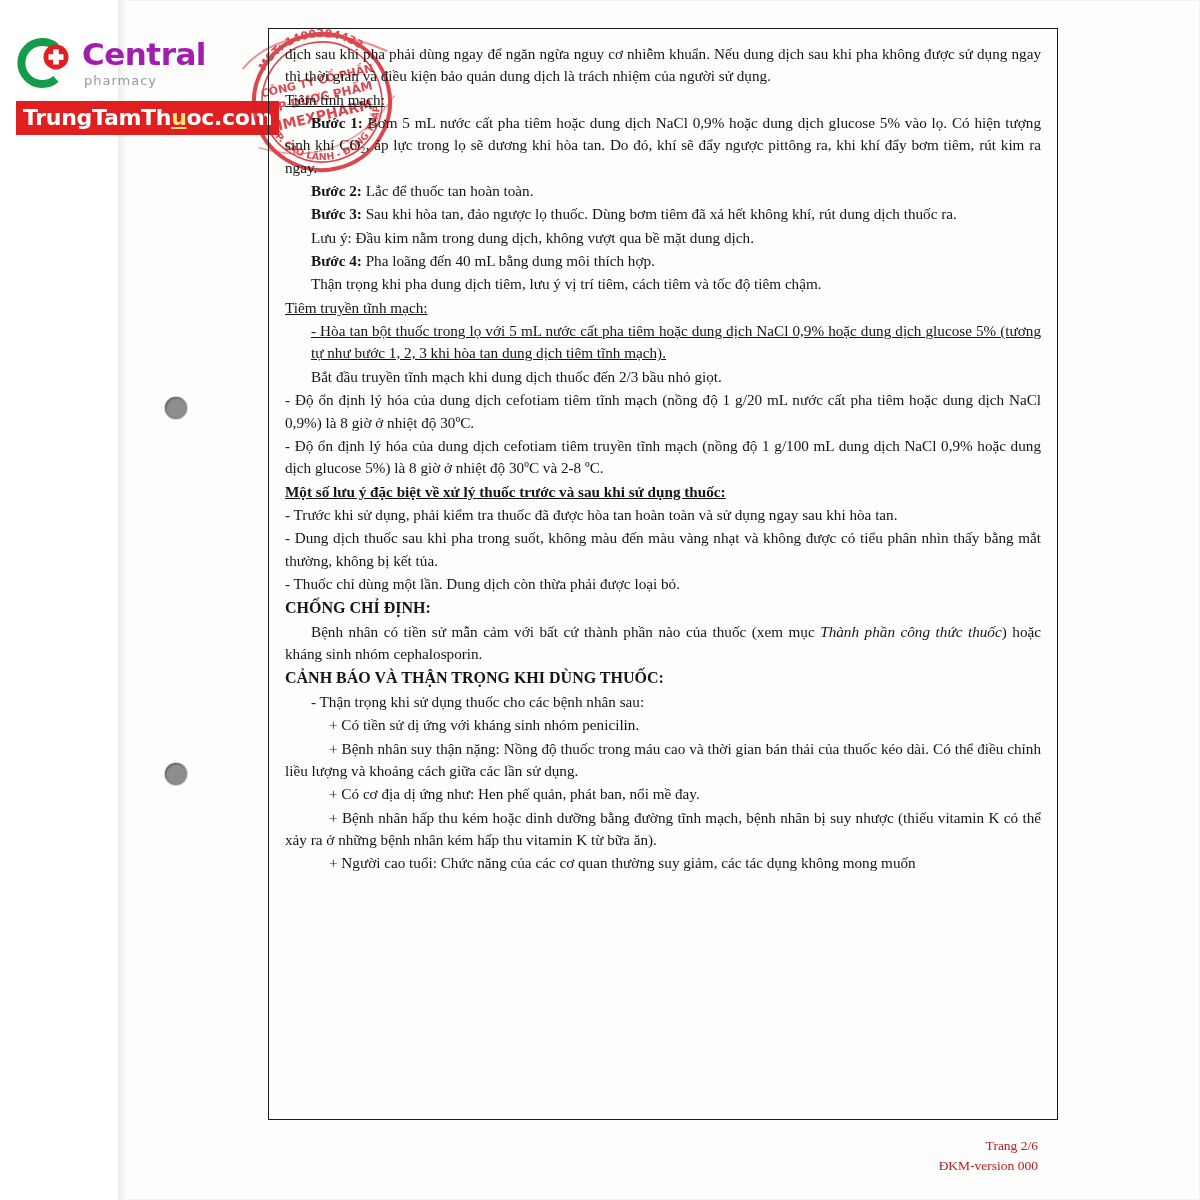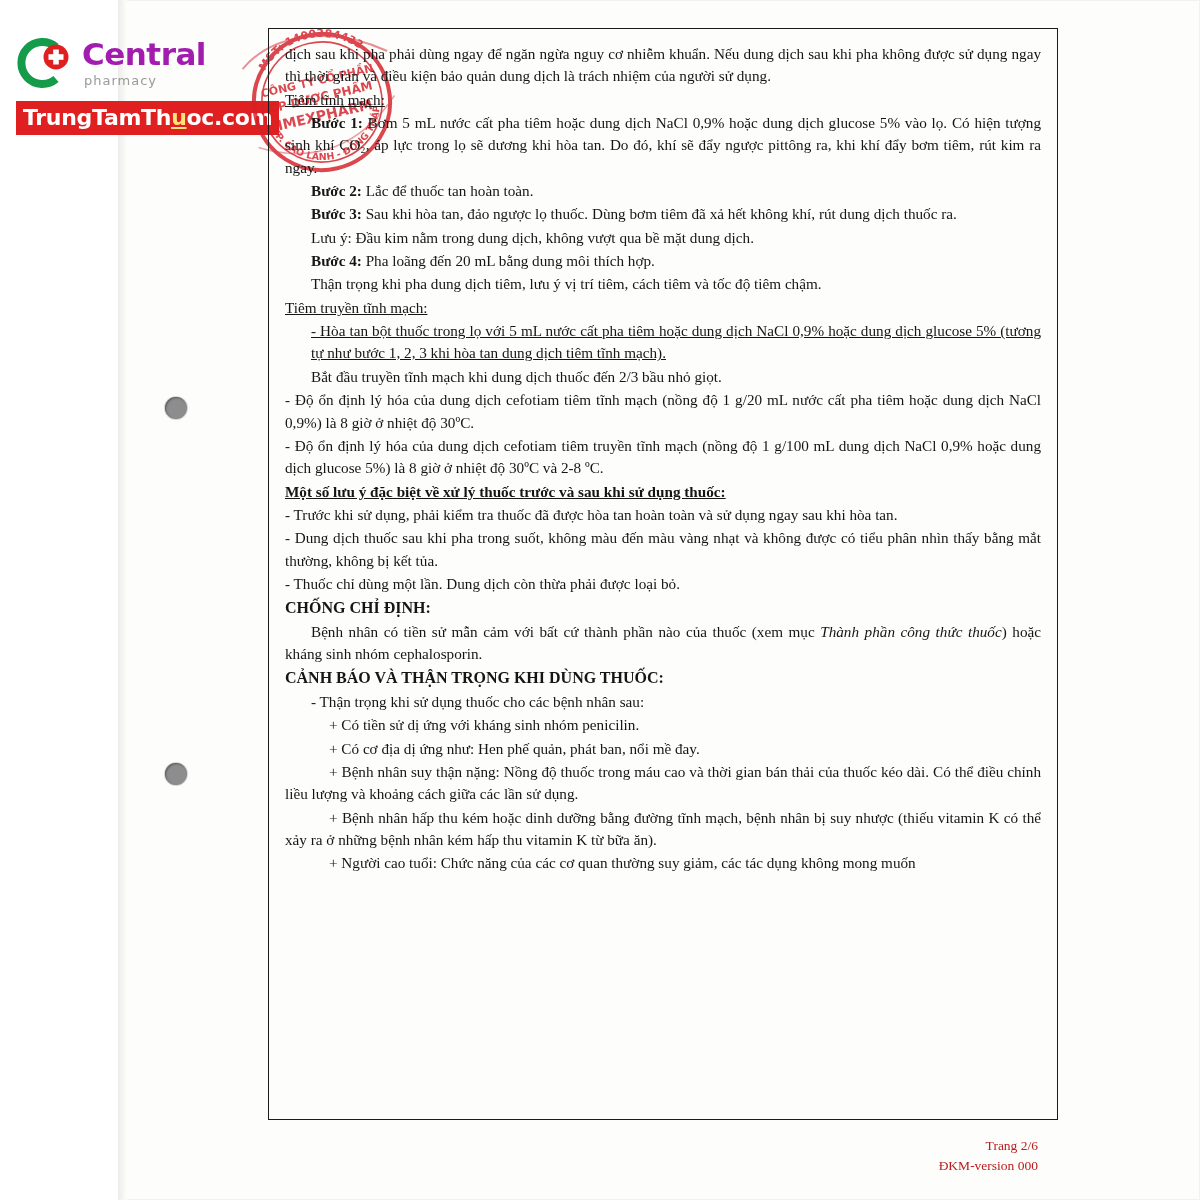--- a/index.html
+++ b/index.html
@@ -207,21 +207,21 @@
   <p class="u">Tiêm tĩnh mạch:</p>
 
   <p class="ind"><span class="b">Bước 1:</span><span> Bơm 5 mL nước cất pha tiêm hoặc dung dịch NaCl 0,9% hoặc dung dịch glucose 5% vào lọ. Có hiện tượng sinh khí CO₂, áp lực trong lọ sẽ dương khi hòa tan. Do đó, khí sẽ đẩy ngược pittông ra, khi khí đẩy bơm tiêm, rút kim ra ngay.</span></p>
 
   <p class="ind"><span class="b">Bước 2:</span><span> Lắc để thuốc tan hoàn toàn.</span></p>
 
   <p class="ind"><span class="b">Bước 3:</span><span> Sau khi hòa tan, đảo ngược lọ thuốc. Dùng bơm tiêm đã xả hết không khí, rút dung dịch thuốc ra.</span></p>
 
   <p class="ind">Lưu ý: Đầu kim nằm trong dung dịch, không vượt qua bề mặt dung dịch.</p>
 
-  <p class="ind"><span class="b">Bước 4:</span><span> Pha loãng đến 20 mL bằng dung môi thích hợp.</span></p>
+  <p class="ind"><span class="b">Bước 4:</span><span> Pha loãng đến 40 mL bằng dung môi thích hợp.</span></p>
 
   <p class="ind">Thận trọng khi pha dung dịch tiêm, lưu ý vị trí tiêm, cách tiêm và tốc độ tiêm chậm.</p>
 
   <p class="u">Tiêm truyền tĩnh mạch:</p>
 
   <p class="hang">- Hòa tan bột thuốc trong lọ với 5 mL nước cất pha tiêm hoặc dung dịch NaCl 0,9% hoặc dung dịch glucose 5% (tương tự như bước 1, 2, 3 khi hòa tan dung dịch tiêm tĩnh mạch).</p>
 
 
   <p class="ind">Bắt đầu truyền tĩnh mạch khi dung dịch thuốc đến 2/3 bầu nhỏ giọt.</p>
 
@@ -237,22 +237,22 @@
   <p class="spaced">- Dung dịch thuốc sau khi pha trong suốt, không màu đến màu vàng nhạt và không được có tiểu phân nhìn thấy bằng mắt thường, không bị kết tủa.</p>
 
   <p class="spaced">- Thuốc chỉ dùng một lần. Dung dịch còn thừa phải được loại bỏ.</p>
 
   <p class="head">CHỐNG CHỈ ĐỊNH:</p>
   <p class="ind"><span>Bệnh nhân có tiền sử mẫn cảm với bất cứ thành phần nào của thuốc (xem mục </span><span class="i">Thành phần công thức thuốc</span><span>) hoặc kháng sinh nhóm cephalosporin.</span></p>
 
   <p class="head">CẢNH BÁO VÀ THẬN TRỌNG KHI DÙNG THUỐC:</p>
   <p class="ind">- Thận trọng khi sử dụng thuốc cho các bệnh nhân sau:</p>
   <p class="ind2">+ Có tiền sử dị ứng với kháng sinh nhóm penicilin.</p>
+  <p class="ind2">+ Bệnh nhân suy thận nặng: Nồng độ thuốc trong máu cao và thời gian bán thải của thuốc kéo dài. Có thể điều chỉnh liều lượng và khoảng cách giữa các lần sử dụng.</p>
   <p class="ind2">+ Có cơ địa dị ứng như: Hen phế quản, phát ban, nổi mề đay.</p>
-  <p class="ind2">+ Bệnh nhân suy thận nặng: Nồng độ thuốc trong máu cao và thời gian bán thải của thuốc kéo dài. Có thể điều chỉnh liều lượng và khoảng cách giữa các lần sử dụng.</p>
   <p class="ind2">+ Bệnh nhân hấp thu kém hoặc dinh dưỡng bằng đường tĩnh mạch, bệnh nhân bị suy nhược (thiếu vitamin K có thể xảy ra ở những bệnh nhân kém hấp thu vitamin K từ bữa ăn).</p>
   <p class="ind2">+ Người cao tuổi: Chức năng của các cơ quan thường suy giảm, các tác dụng không mong muốn</p>
 
 </div>
 
 <div class="footer">
   <div>Trang 2/6</div>
   <div>ĐKM-version 000</div>
 </div>
 

